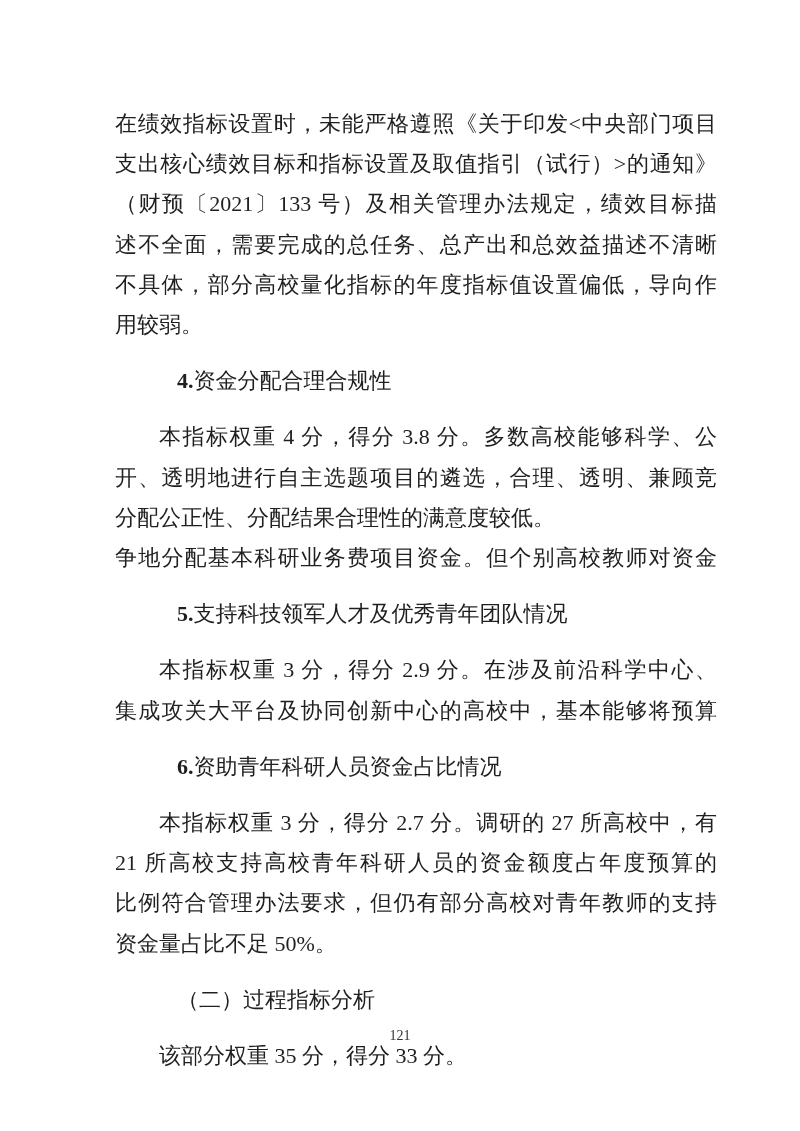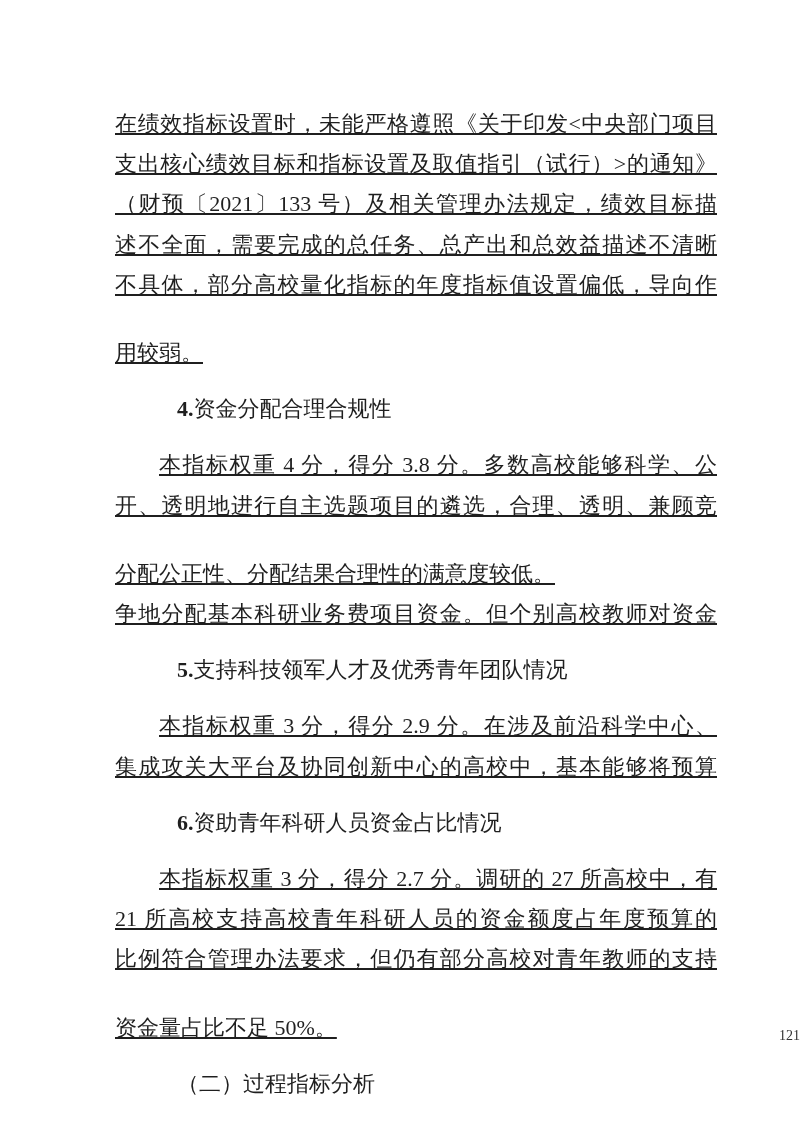--- a/index.html
+++ b/index.html
@@ -17,31 +17,31 @@
   }
   .textblock {
     position: absolute;
     left: 115px; top: 104px;
     width: 602px;
     font-size: 22px;
     line-height: 40.2px;
   }
   .para { margin: 0; }
   
-  .line { text-align: justify; text-align-last: justify; text-decoration: underline; }
-  .line-last { text-align-last: left; margin-top: 28px; }
+  .line { text-align: justify; text-align-last: justify; }
+  .line-last { text-align-last: left; }
   .line-indent { padding-left: 44px; }
   .heading { margin: 16px; padding-left: 46px; }
   .hnum { font-weight: bold; }
   .kaiti {  }
   .pagenum {
     position: absolute;
     left: 0; top: 1028px;
     width: 800px;
-    text-align: right;
+    text-align: center;
     font-size: 14px;
     color: #333333;
   }
 </style>
 </head>
 <body>
 
 <div class="page">
   <div class="textblock">
 

